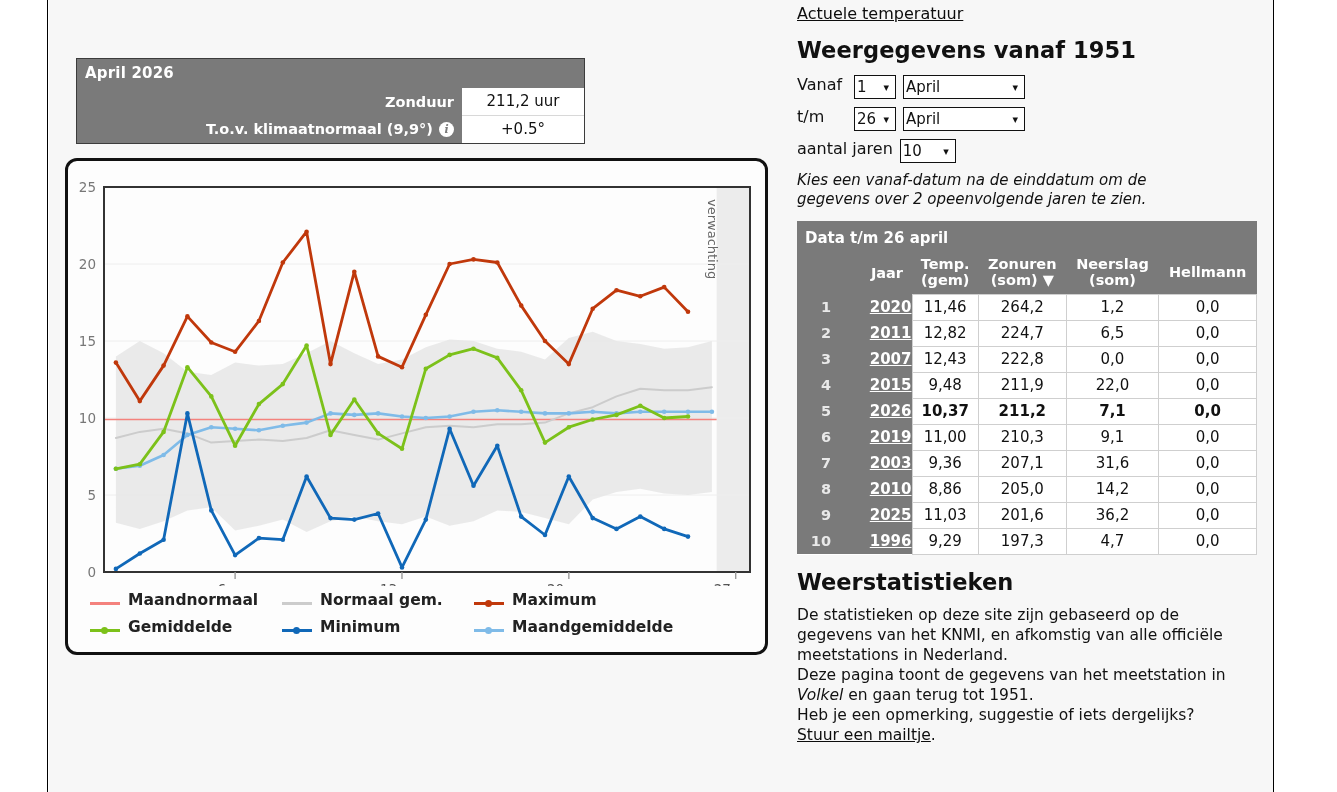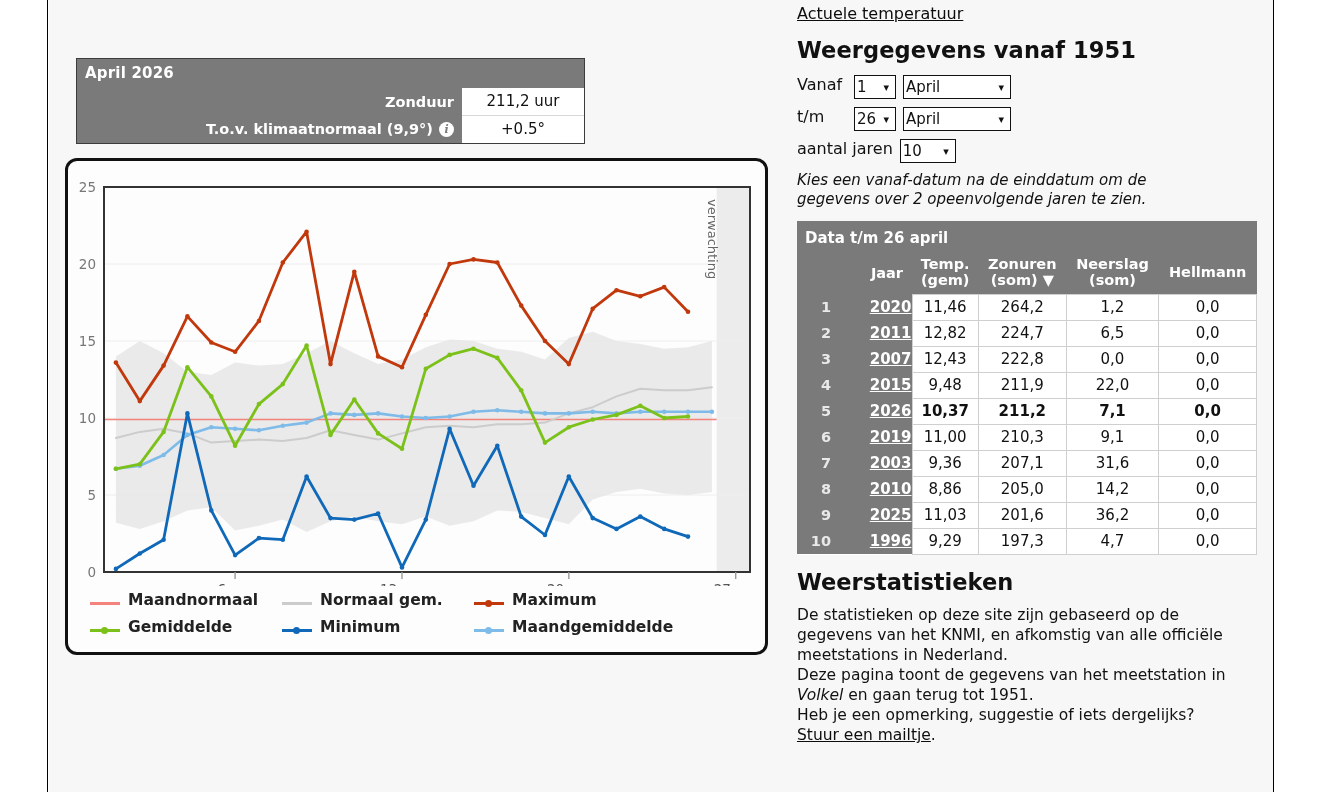--- a/index.html
+++ b/index.html
@@ -46,21 +46,21 @@
   select{
     font-family:"DejaVu Sans","Liberation Sans",sans-serif;font-size:15px;
     border:1px solid #111;background:#fff;color:#111;border-radius:0;
     padding:1px 2px;height:24px;box-sizing:border-box;
     -webkit-appearance:none;appearance:none;
     background-image:none;
   }
   .sel-wrap{position:relative;display:inline-block;margin-right:7px;}
   .sel-wrap .chev{position:absolute;right:7px;top:50%;transform:translateY(-50%);pointer-events:none;font-size:11px;color:#111;line-height:1;}
   .sel-day{width:42px;padding-right:18px;}
-  .sel-month{width:108px;padding-right:18px;}
+  .sel-month{width:122px;padding-right:18px;}
   .sel-years{width:56px;padding-right:18px;}
   .hint{font-style:italic;font-size:15px;line-height:1.28;margin:6px 0 12px 0;max-width:380px;}
 
   
   .dtable{border-collapse:collapse;width:460px;font-size:15px;background:#fff;}
   .dtable .caption-cell{background:#7a7a7a;color:#fff;font-weight:bold;text-align:left;padding:9px 8px 6px 8px;font-size:15px;}
   .dtable thead th{background:#7a7a7a;color:#fff;font-weight:bold;font-size:14.5px;text-align:center;padding:3px 6px 5px 6px;line-height:1.12;vertical-align:middle;}
   .dtable thead th.rank-h{width:26px;}
   .dtable thead th.jaar-h{text-align:right;padding-right:9px;width:62px;}
   .dtable td{border:1px solid #cfcfcf;text-align:center;padding:3px 6px 4px 6px;color:#111;}

